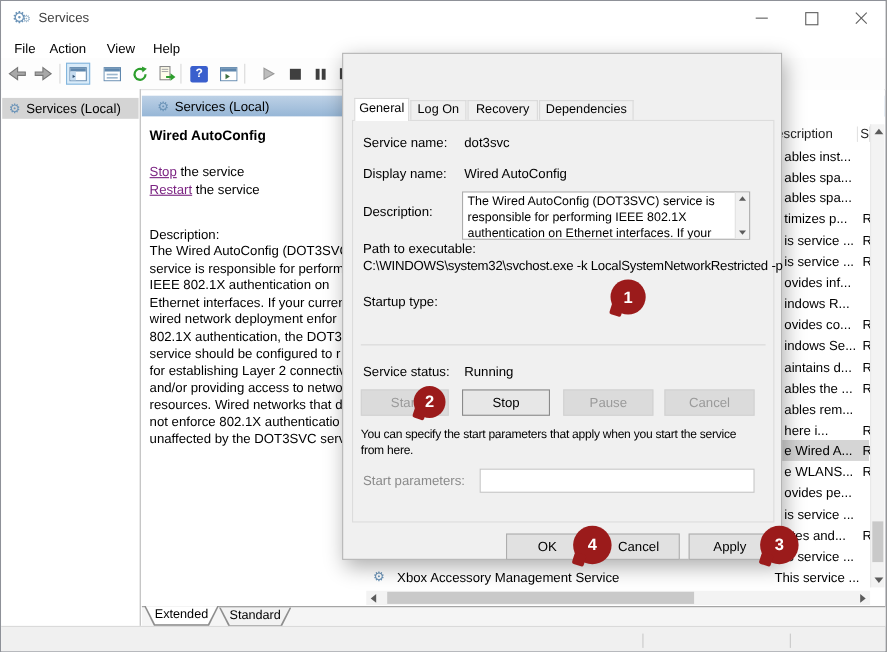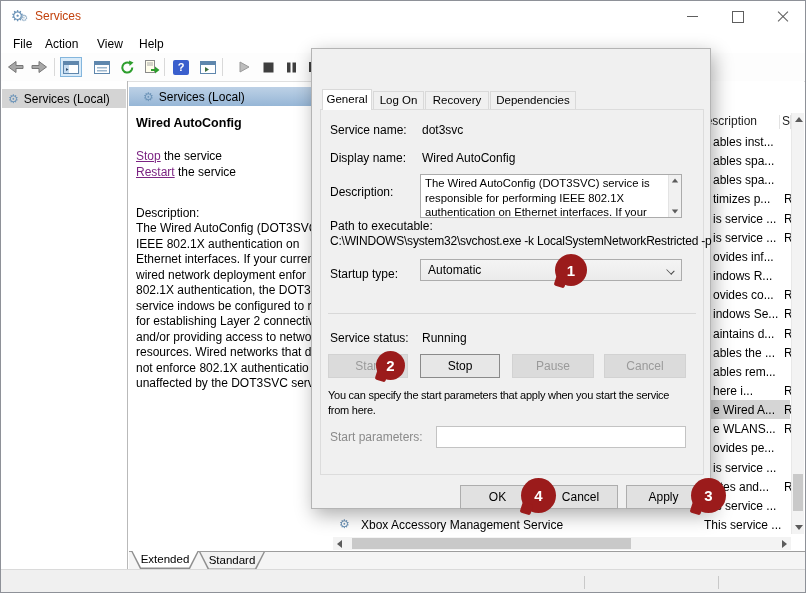--- a/index.html
+++ b/index.html
@@ -4,21 +4,21 @@
 <style>
   html,body{margin:0;padding:0;background:#444;}
   .screen{position:relative;width:806px;height:593px;background:#FFF;border:1px solid #8E9198;
     box-sizing:border-box;overflow:hidden;font-family:"Liberation Sans","DejaVu Sans",sans-serif;
     font-size:12px;color:#000;-webkit-font-smoothing:antialiased;}
 
   
   .titlebar{position:absolute;left:0;top:0;width:100%;height:31px;background:#FFF;}
   .app-gear{position:absolute;left:10px;top:6px;font-family:"DejaVu Sans",sans-serif;color:#6C94B8;font-size:15px;}
   .app-gear .g2{position:absolute;left:9px;top:6px;font-size:9px;color:#93AFC7;}
-  .win-title{position:absolute;left:34px;top:8px;color:#c2410c;font-size:12px;}
+  .win-title{position:absolute;left:34px;top:8px;color:#404040;font-size:12px;}
   .caption-btn{position:absolute;top:0;width:45px;height:31px;display:flex;align-items:center;justify-content:center;}
   .min-glyph{width:11px;height:1px;background:#5E5E5E;}
   .max-glyph{width:10px;height:10px;border:1px solid #5E5E5E;}
   .x-glyph{position:relative;width:12px;height:12px;}
   .x-glyph:before,.x-glyph:after{content:"";position:absolute;left:-1px;top:5px;width:14px;height:1px;background:#5E5E5E;}
   .x-glyph:before{transform:rotate(45deg);} .x-glyph:after{transform:rotate(-45deg);}
 
   
   .menubar{position:absolute;left:0;top:31px;width:100%;height:21px;background:#FFF;}
   .menu-item{position:absolute;top:3px;padding:2px 4px;cursor:default;}
@@ -246,25 +246,26 @@
     <div class="svc-title">Wired AutoConfig</div>
     <div class="svc-link-row" style="top:43px;">
       <span class="lnk">Stop</span><span> the service</span>
     </div>
     <div class="svc-link-row" style="top:59px;">
       <span class="lnk">Restart</span><span> the service</span>
     </div>
     <div class="desc-label">Description:</div>
     <div class="desc-lines">
       <div>The Wired AutoConfig (DOT3SVC</div>
+      <div>service is responsible for perform</div>
       <div>IEEE 802.1X authentication on</div>
       <div>Ethernet interfaces. If your curren</div>
       <div>wired network deployment enfor</div>
       <div>802.1X authentication, the DOT3S</div>
-      <div>service indows be configured to r</div>
+      <div>service should be configured to r</div>
       <div>for establishing Layer 2 connectiv</div>
       <div>and/or providing access to netwo</div>
       <div>resources. Wired networks that d</div>
       <div>not enforce 802.1X authenticatio</div>
       <div>unaffected by the DOT3SVC servi</div>
     </div>
   </div>
 
   <div class="list-area"></div>
   <div class="list-hdr-desc">Description</div>
@@ -424,24 +425,20 @@
         <div class="sb-btn" style="bottom:-1px;left:-1px;">
             <div class="tri-dn" style="transform:scale(.8);"></div>
           </div>
       </div>
     </div>
 
     <div class="flabel" style="top:170px;">Path to executable:</div>
     <div class="dpath" style="top:185px;">C:\WINDOWS\system32\svchost.exe -k LocalSystemNetworkRestricted -p</div>
 
     <div class="flabel" style="top:218px;">Startup type:</div>
-    <div class="combo">
-      <span class="cval">Automatic</span>
-      <span class="chev"></span>
-    </div>
 
     <div class="hline" style="top:264px;"></div>
 
     <div class="flabel" style="top:282px;">Service status:</div>
     <div class="fvalue" style="top:282px;">Running</div>
 
     <div class="dbtn disabled" style="left:16px;top:305px;width:80px;">Start</div>
     <div class="dbtn" style="left:108px;top:305px;width:80px;border-color:#8A8A8A;background:#E7E7E7;">Stop</div>
     <div class="dbtn disabled" style="left:200px;top:305px;width:82px;">Pause</div>
     <div class="dbtn disabled" style="left:292px;top:305px;width:82px;">Cancel</div>

